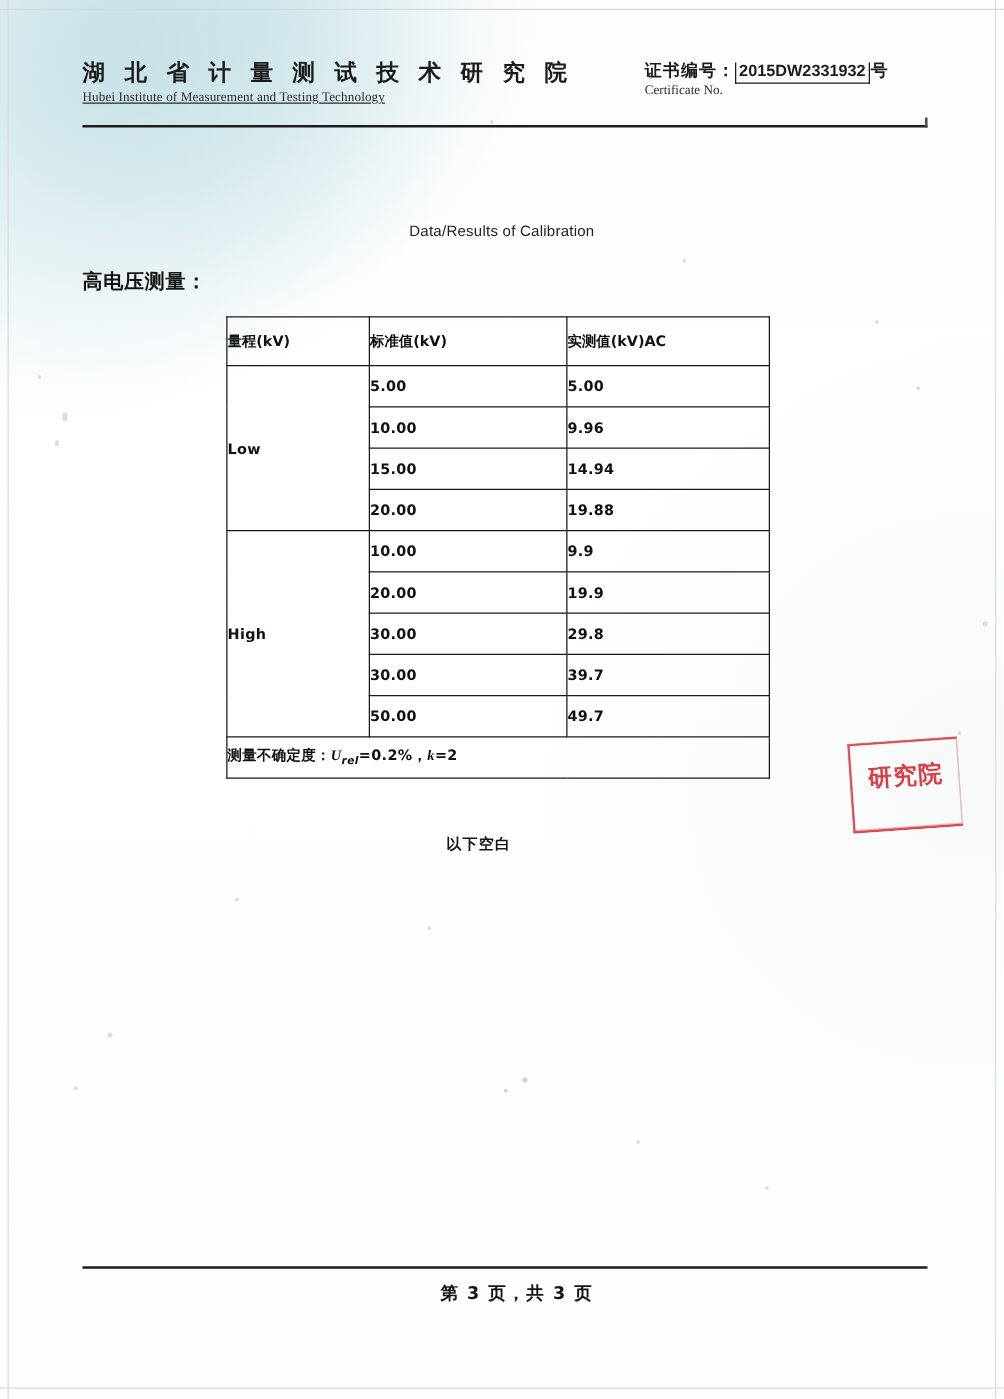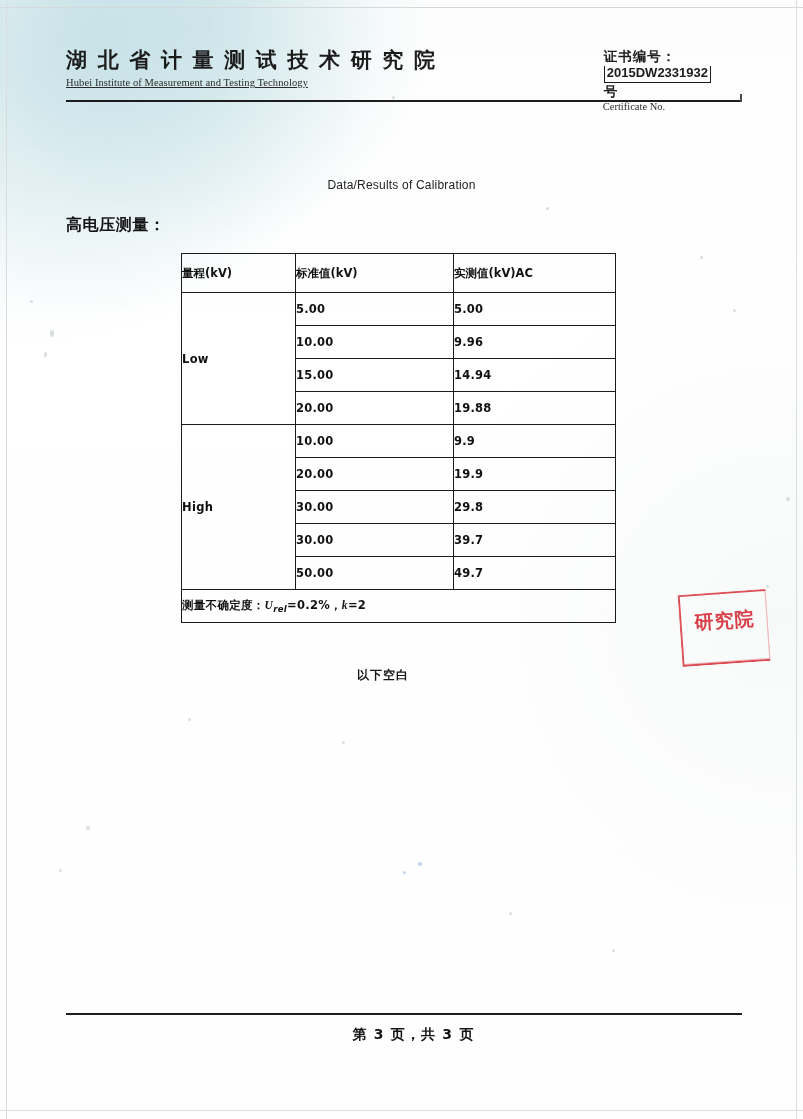--- a/index.html
+++ b/index.html
@@ -51,44 +51,43 @@
     position: absolute;
     left: 66px;
     top: 46px;
     width: 672px;
     display: flex;
     justify-content: space-between;
     align-items: flex-start;
   }
   .inst-block { }
   .inst-cn {
-    font-family: Liberation Sans, sans-serif;
-    font-weight: bold;
-    font-size: 21px;
+    font-family: Liberation Mono, monospace;
+    font-weight: bold;
+    font-size: 18px;
     letter-spacing: 2.4px;
     color: #1b1b1b;
     white-space: nowrap;
   }
   .inst-en {
     font-family: "Liberation Serif", serif;
     font-size: 10.5px;
     color: #2a2a2a;
     margin-top: 3px;
     letter-spacing: 0.1px;
     text-decoration: underline;
   }
   .cert-block {
     margin-right: 28px;
     padding-top: 2px;
   }
   .cert-line {
     display: flex;
     align-items: baseline;
     white-space: nowrap;
-    flex-direction: column;
   }
   .cert-cn {
     font-family: "DejaVu Sans", sans-serif;
     font-size: 13.5px;
     font-weight: bold;
     color: #1b1b1b;
     letter-spacing: 1px;
   }
   .cert-num {
     font-family: "Liberation Sans", sans-serif;

